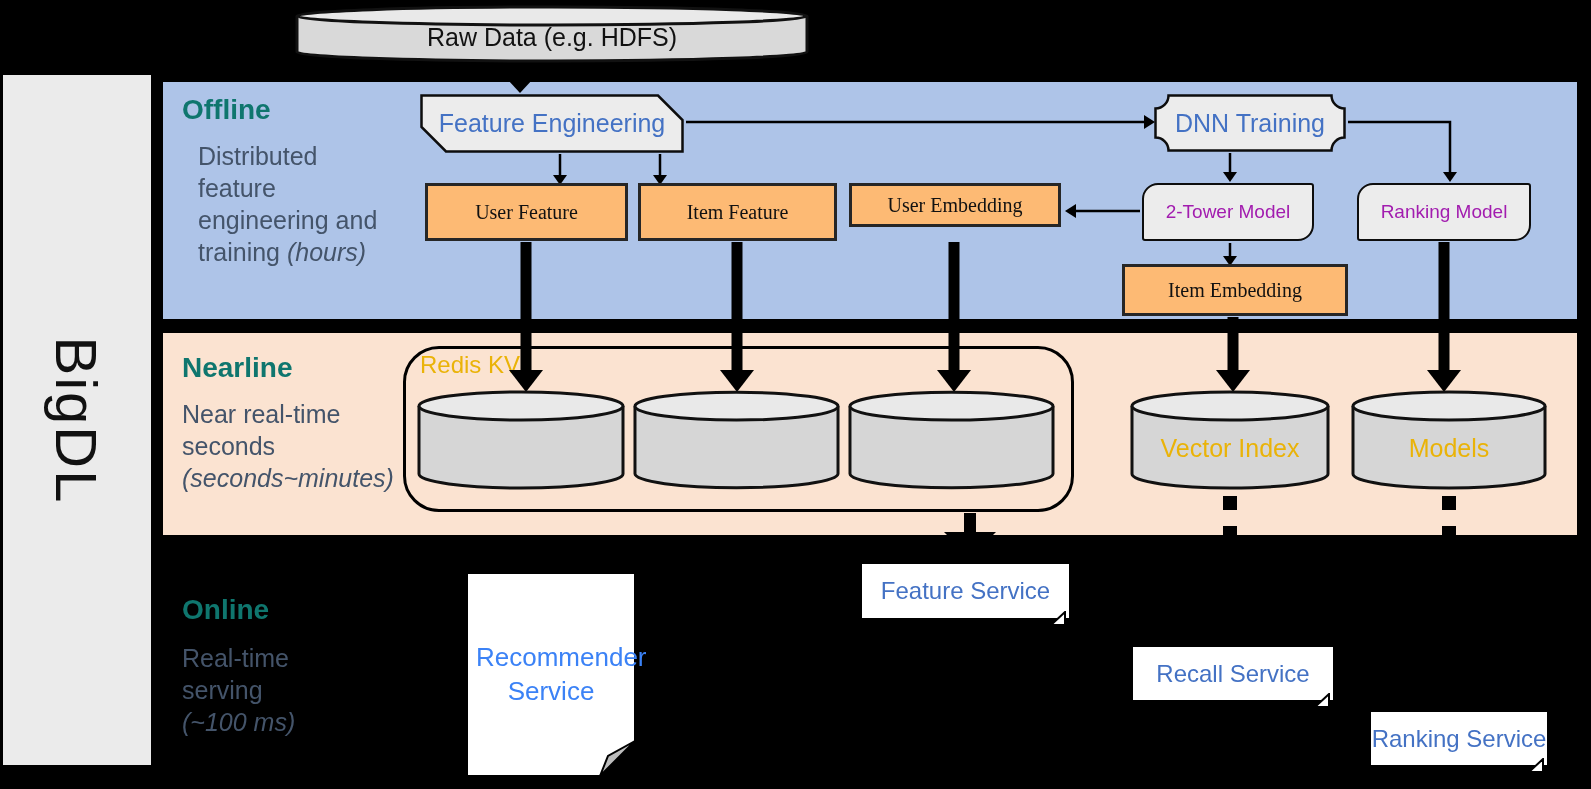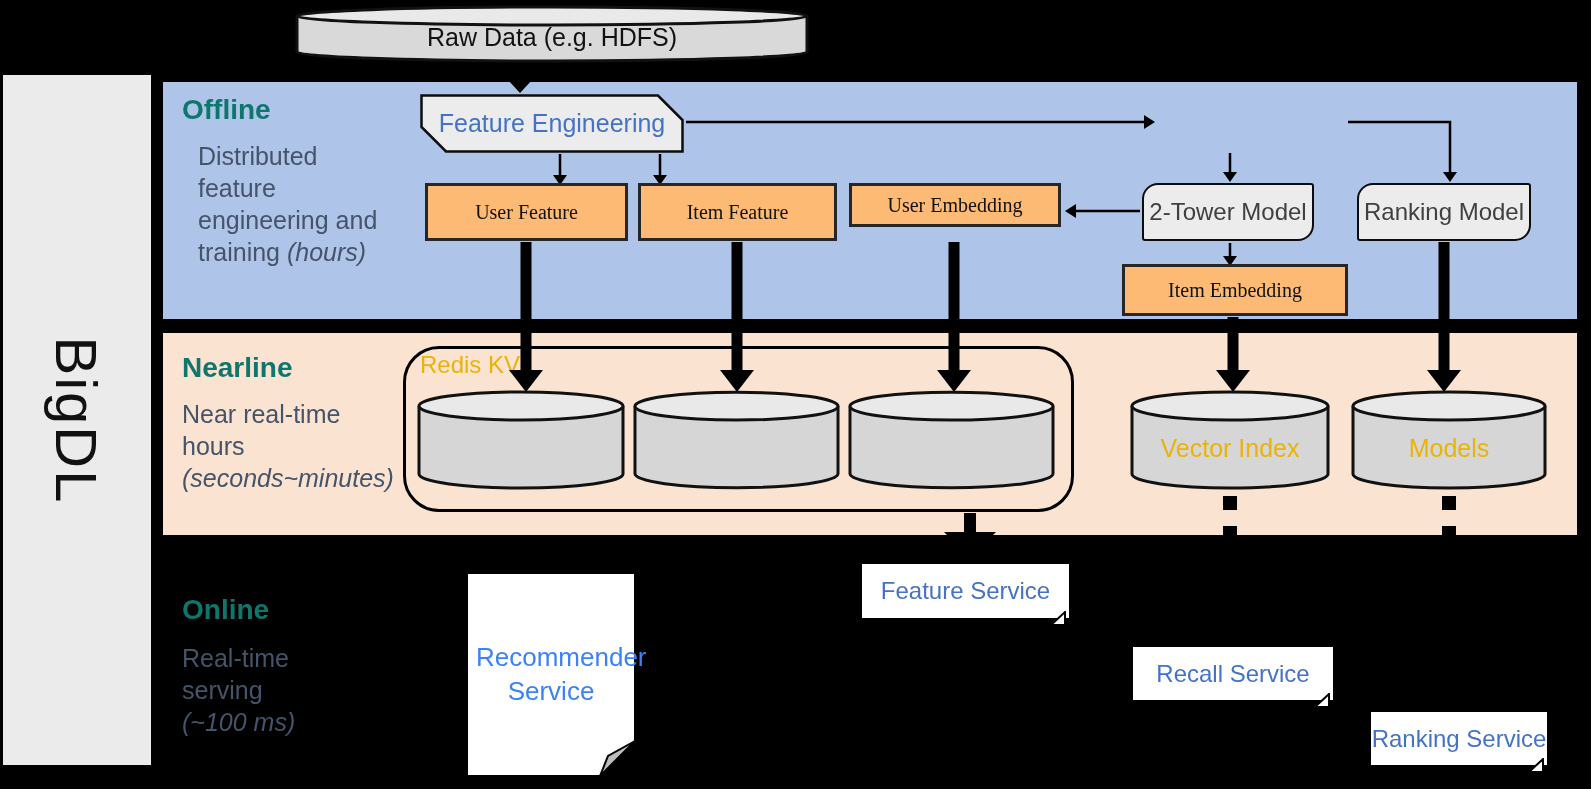--- a/index.html
+++ b/index.html
@@ -22,21 +22,21 @@
   .band-sub{font-size:25px;color:#44546a;line-height:1.28;}
   .band-sub .it{font-style:italic;}
 
   
   .node{display:flex;align-items:center;justify-content:center;text-align:center;}
   .node .lbl{position:relative;z-index:2;}
   .shape-bg{position:absolute;left:0;top:0;width:100%;height:100%;z-index:1;}
 
   .gray-box{background:#fdba74;border:3px solid #262626;color:#111;font-size:20px;font-family:Liberation Serif, serif;}
   .round-diag{background:#ececec;border:2.5px solid #0d0d0d;border-radius:16px 3px 16px 3px;
-              font-size:24px;color:#404040;}
+              font-size:19px;color:#a21caf;}
   .blue-label{color:#4472c4;font-size:25px;}
   .brown{color:#eab308;}
 
   
   #redis-kv{left:403px;top:346px;width:671px;height:166px;border:3px solid #000;
             border-radius:36px;background:transparent;}
   #redis-kv-label{left:420px;top:351px;font-size:24px;}
 
   .cyl-label{position:absolute;width:100%;text-align:center;top:44px;font-size:25px;z-index:2;}
 
@@ -63,21 +63,21 @@
   <div class="abs band-sub" style="left:198px;top:140px;width:250px;">
     <div>Distributed</div>
     <div>feature</div>
     <div>engineering and</div>
     <div><span>training </span><span class="it">(hours)</span></div>
   </div>
 
   <div class="abs band-title" style="left:182px;top:352px;">Nearline</div>
   <div class="abs band-sub" style="left:182px;top:398px;width:300px;">
     <div>Near real-time</div>
-    <div>hours</div>
+    <div>seconds</div>
     <div><span></span><span class="it">(seconds~minutes)</span></div>
   </div>
 
   <div class="abs band-title" style="left:182px;top:594px;">Online</div>
   <div class="abs band-sub" style="left:182px;top:642px;width:220px;">
     <div>Real-time</div>
     <div>serving</div>
     <div><span></span><span class="it">(~100 ms)</span></div>
   </div>
 
@@ -132,20 +132,26 @@
     <span class="lbl" style="font-size:25px;color:#111;margin-top:6px;">Raw Data (e.g. HDFS)</span>
   </div>
 
   <div class="abs node layer-nodes" style="left:420px;top:94px;width:264px;height:59px;">
     <svg class="shape-bg" viewBox="0 0 264 59">
       <path d="M1.5,1.5 H238 L262.5,26 V57.5 H26 L1.5,33 Z" fill="#ececec" stroke="#0d0d0d" stroke-width="2.5"></path>
     </svg>
     <span class="lbl blue-label">Feature Engineering</span>
   </div>
 
+  <div class="abs node layer-nodes" style="left:1154px;top:94px;width:192px;height:58px;">
+    <svg class="shape-bg" viewBox="0 0 192 58">
+      <path d="M14.5,1.5 H177.5 A13,13 0 0 0 190.5,14.5 V43.5 A13,13 0 0 0 177.5,56.5 H14.5 A13,13 0 0 0 1.5,43.5 V14.5 A13,13 0 0 0 14.5,1.5 Z" fill="#ececec" stroke="#0d0d0d" stroke-width="2.5"></path>
+    </svg>
+    <span class="lbl blue-label">DNN Training</span>
+  </div>
 
   <div class="abs node gray-box layer-nodes" style="left:425px;top:183px;width:203px;height:58px;">
     <span class="lbl">User Feature</span>
   </div>
   <div class="abs node gray-box layer-nodes" style="left:638px;top:183px;width:199px;height:58px;">
     <span class="lbl">Item Feature</span>
   </div>
   <div class="abs node gray-box layer-nodes" style="left:849px;top:183px;width:212px;height:44px;">
     <span class="lbl">User Embedding</span>
   </div>

